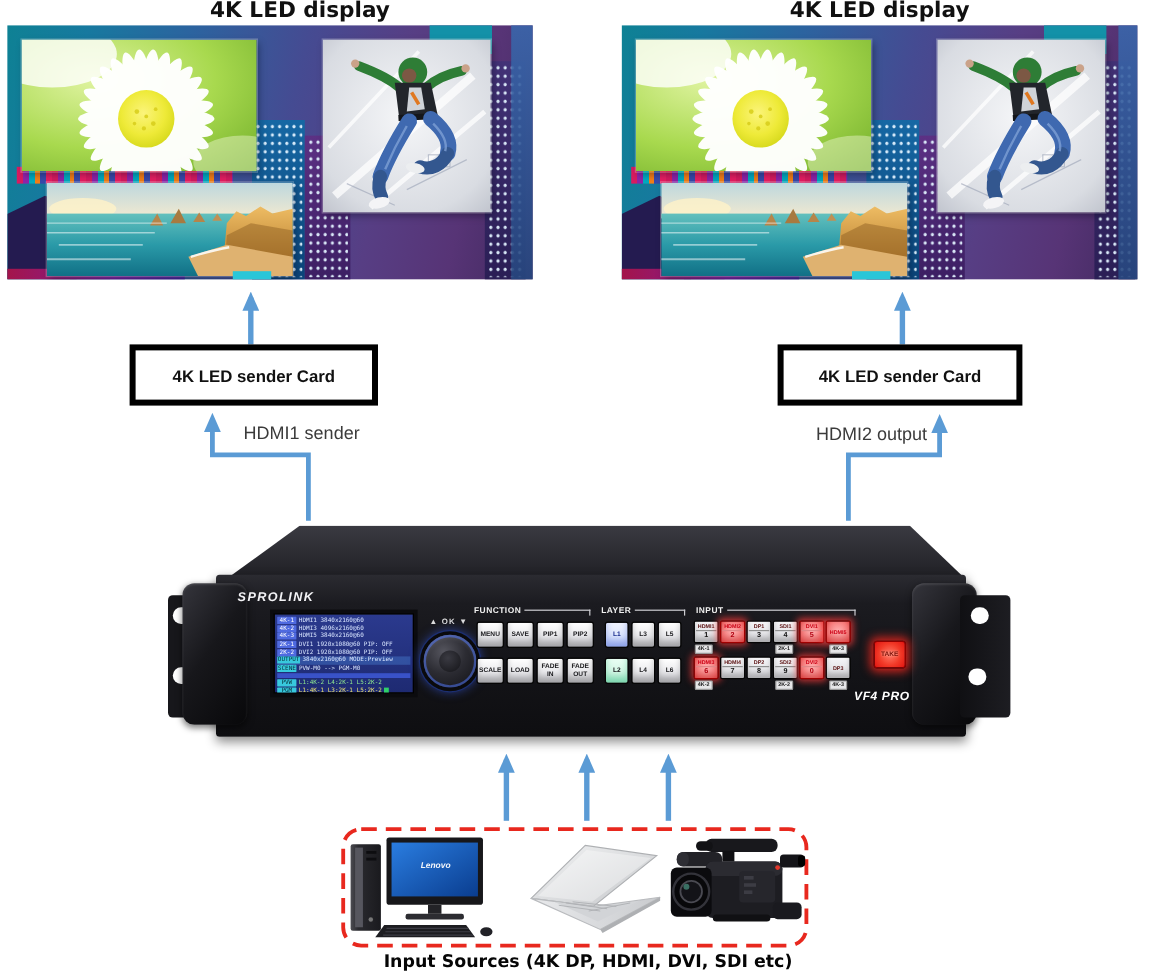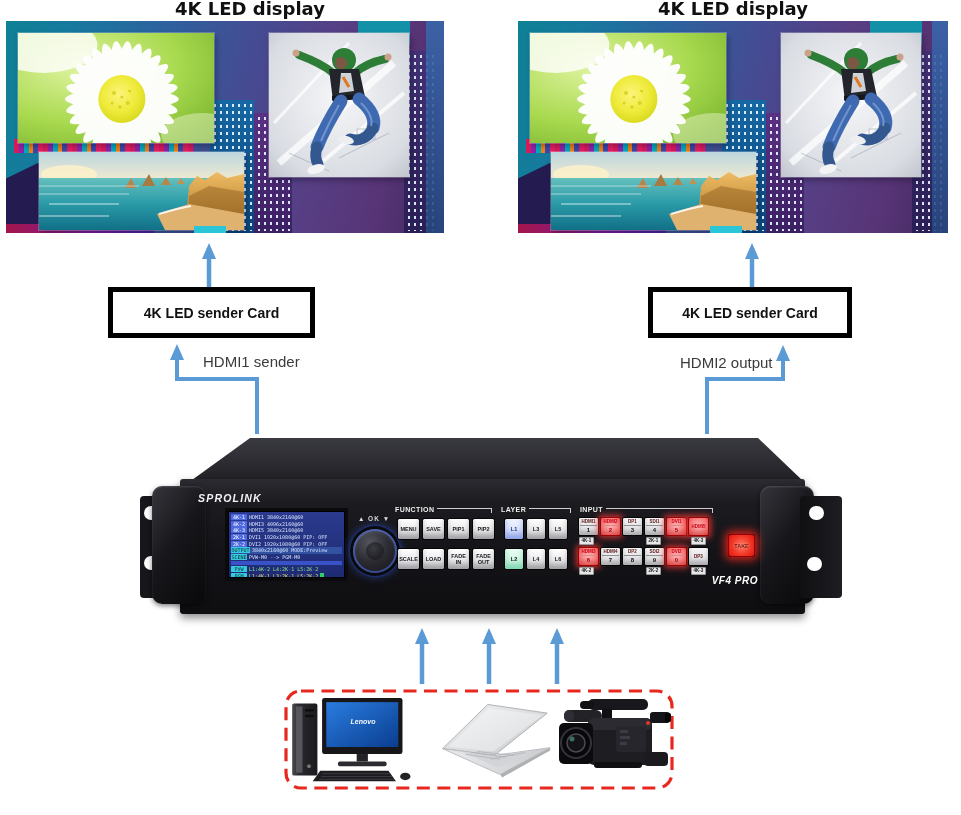--- a/index.html
+++ b/index.html
@@ -544,13 +544,14 @@
       <use href="#sym-desktop"></use>
     </svg>
   <div class="mon-text" style="left:330px;top:718px;width:66px;text-align:center;">Lenovo</div>
   <svg class="abs" style="left:433px;top:700px;" width="120" height="80" viewBox="0 0 125 82">
       <use href="#sym-laptop"></use>
     </svg>
   <svg class="abs" style="left:558px;top:696px;" width="114" height="88" viewBox="0 0 114 88">
       <use href="#sym-camera"></use>
     </svg>
 
+  <div class="caption">Input Sources (4K DP, HDMI, DVI, SDI etc)</div>
 </div>
 
 </body></html>

